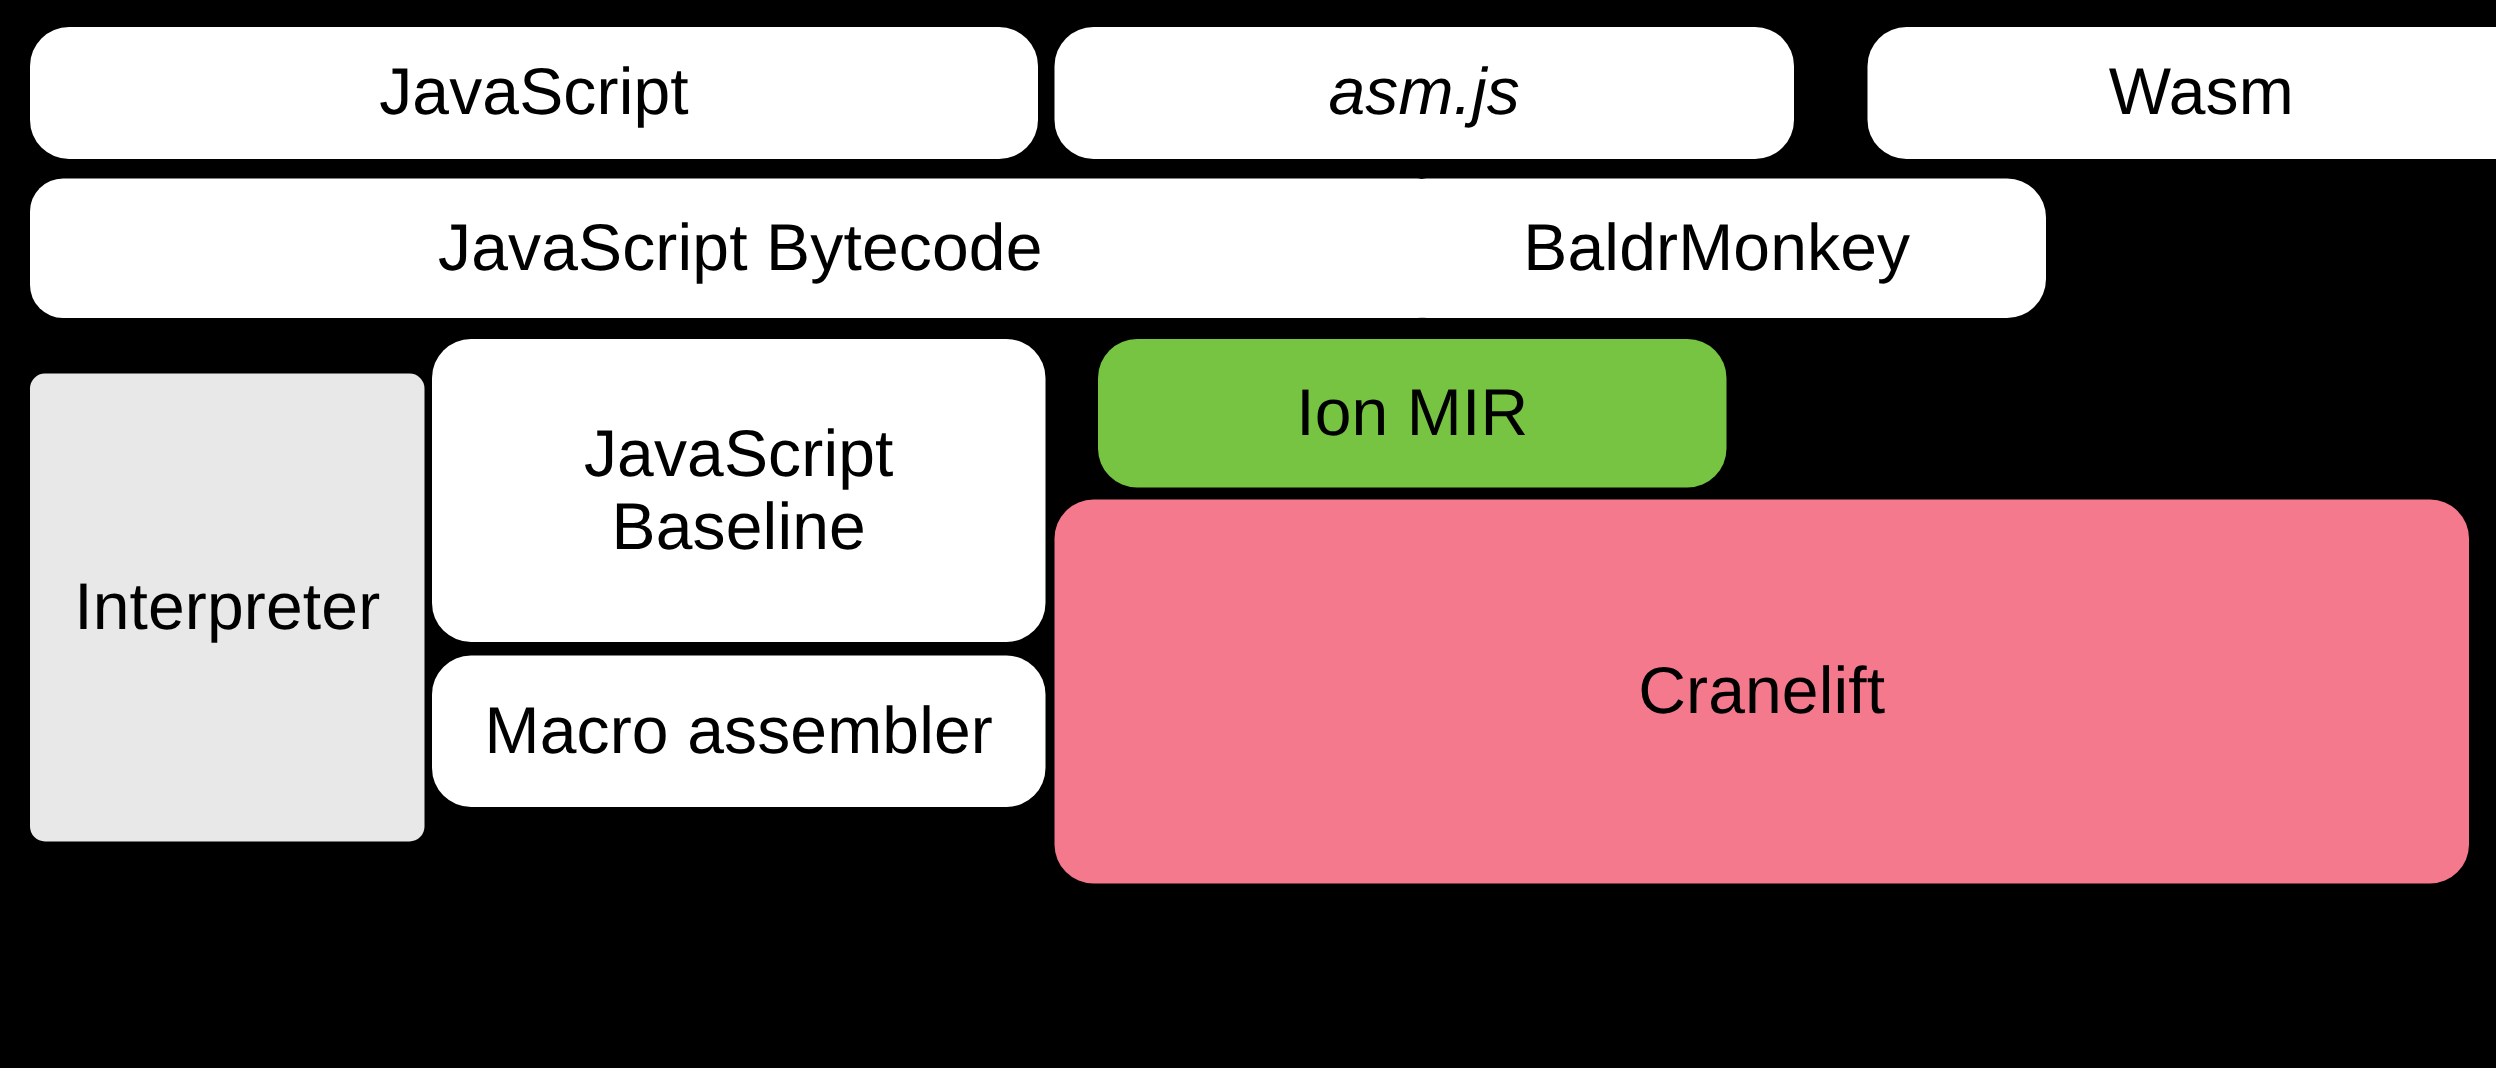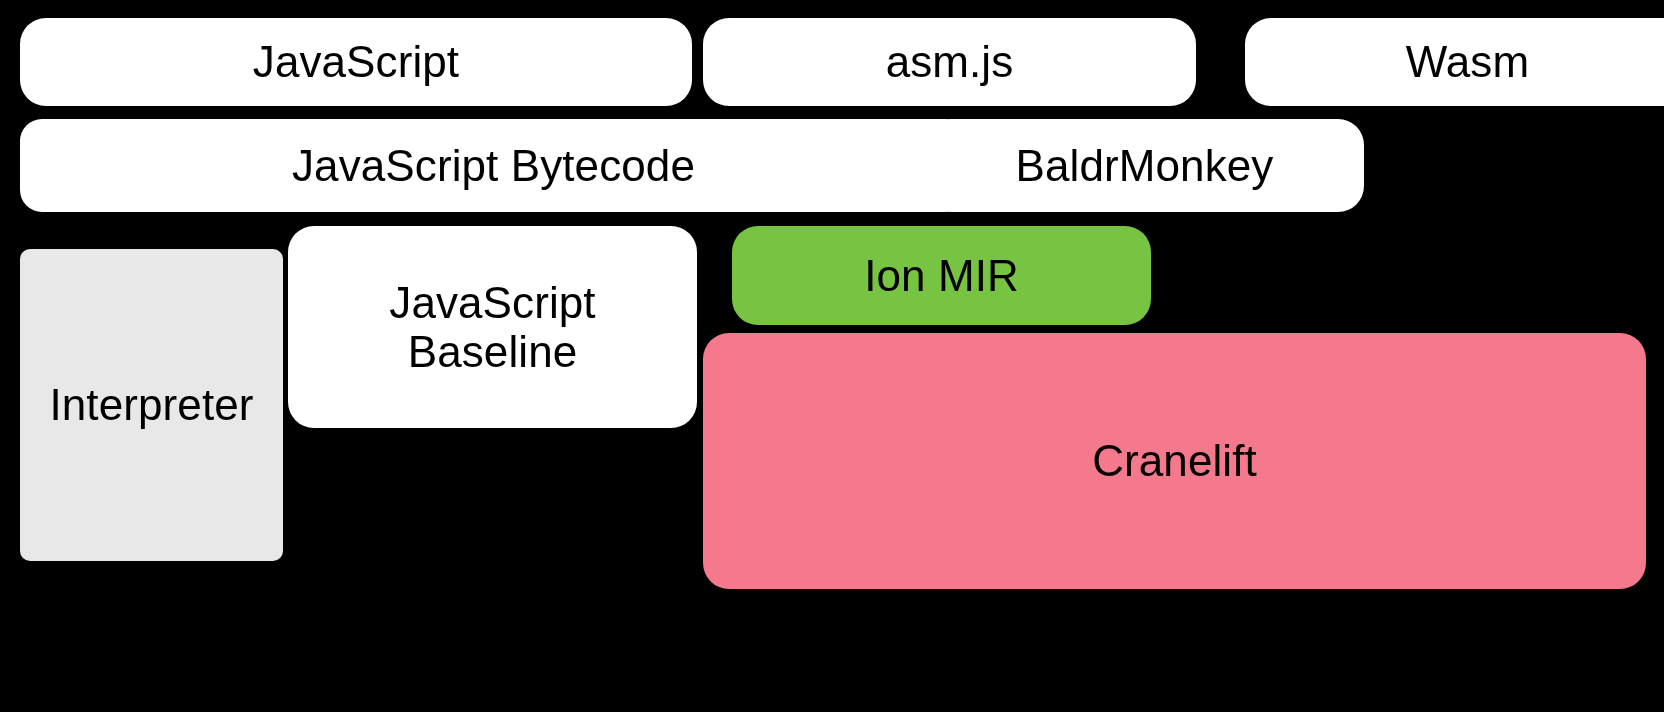--- a/index.html
+++ b/index.html
@@ -34,21 +34,21 @@
     white-space: pre-line;
     padding: 2px 10px;
     -webkit-font-smoothing: antialiased;
   }
   .node.gray   { background: #e8e8e8; }
   .node.green  { background: #76c442; }
   .node.pink   { background: #f4798c; }
 
   
   #n-javascript      { left: 20px;   top: 18px;  width: 672px; height: 88px;  }
-  #n-asmjs           { left: 703px;  top: 18px;  width: 493px; height: 88px;  }
+  #n-asmjs           { left: 703px;  top: 18px;  width: 493px; height: 88px; font-style: italic;  }
   #n-wasm            { left: 1201px; top: 18px;  width: 445px; height: 88px; margin-left: 44px;  }
 
   
   #n-js-bytecode     { left: 20px;   top: 119px; width: 947px; height: 93px; border-radius: 22px;  }
   #n-baldrmonkey     { left: 925px;  top: 119px; width: 439px; height: 93px;  }
 
   
   #n-interpreter     { left: 20px;   top: 226px; width: 263px; height: 312px; border-radius: 10px; margin-top: 23px; }
   #n-js-baseline     { left: 288px;  top: 226px; width: 409px; height: 202px; }
   #n-macro-assembler { left: 288px;  top: 437px; width: 409px; height: 101px; }
@@ -71,19 +71,20 @@
 
   <div class="node" id="n-js-bytecode">JavaScript Bytecode</div>
 
   <div class="node" id="n-baldrmonkey">BaldrMonkey</div>
 
   <div class="node gray" id="n-interpreter">Interpreter</div>
 
   <div class="node" id="n-js-baseline">JavaScript
 Baseline</div>
 
+  <div class="node" id="n-macro-assembler">Macro assembler</div>
 
   <div class="node green" id="n-ion-mir">Ion MIR</div>
 
   <div class="node pink" id="n-cranelift">Cranelift</div>
 
 
 </div>
 
 </body></html>

